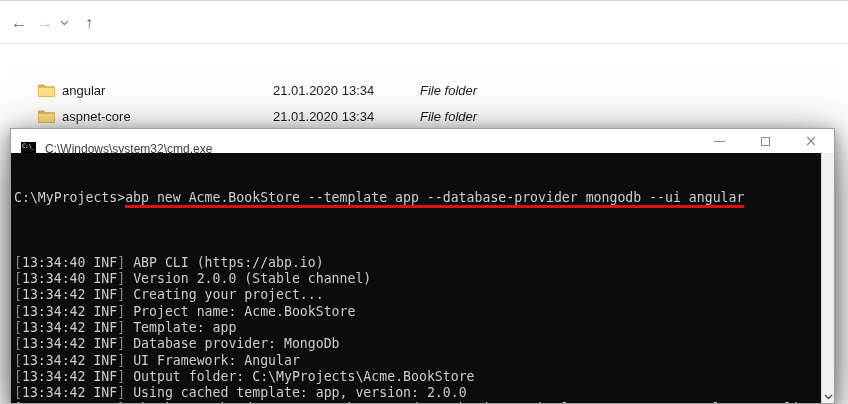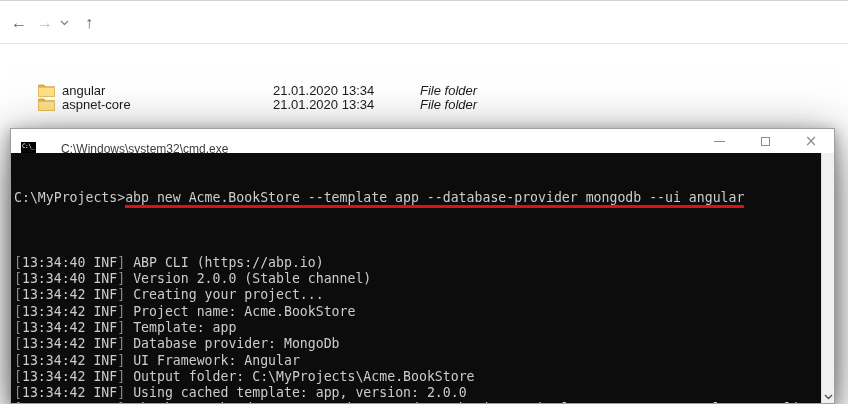--- a/index.html
+++ b/index.html
@@ -23,34 +23,34 @@
   .addr-chevron { position:absolute; right:14px; top:10px; }
 
   .colheaders { position:absolute; left:0; top:46px; width:848px; height:30px; font-size:13px; color:#575d64; }
   .colheaders .hcell { position:absolute; top:7px; }
   .h-name { left:38px; } .h-date { left:273px; } .h-type { left:420px; } .h-size { left:538px; }
   .hsep { position:absolute; top:3px; width:1px; height:24px; background:#e3e3e3; }
   .sep1 { left:263px; } .sep2 { left:412px; } .sep3 { left:528px; } .sep4 { left:613px; }
   .sortcaret { position:absolute; left:120px; top:-3px; }
 
   .filerow { position:absolute; left:0; width:848px; height:26px; font-size:13px; color:#1c1c1c; }
-  .row0 { top:78px;padding-left:46px; } .row1 { top:92px;padding-left:8px; }
+  .row0 { top:78px;padding-left:46px; } .row1 { top:104px;padding-left:8px; }
   .filerow .fold { position:absolute; left:38px; top:5px; }
   .filerow .fname { position:absolute; left:62px; top:5px; }
   .filerow .fdate { position:absolute; left:273px; top:5px; }
   .filerow .ftype { position:absolute; left:420px; top:5px;font-style:italic; }
   .filerow .fsize { position:absolute; left:560px; top:5px; }
 
   
   .cmdwin { position:absolute; left:10px; top:128px; width:825px; height:276px;
             border:1px solid #9f9f9f;
             box-shadow:0 14px 50px rgba(0,0,0,0.55), 0 3px 14px rgba(0,0,0,0.35);
             background:#0c0c0c; }
   .titlebar { position:absolute; left:0; top:0; width:100%; height:40px; background:#ffffff;
-              display:flex; align-items:center;gap:16px; }
+              display:flex; align-items:center; }
   .cmd-ico { margin-left:10px; width:15px; height:14px; background:#000; color:#fff;
              font-family:"DejaVu Sans Mono", monospace; font-size:6px; line-height:6px;
              padding:1px 0 0 1px; letter-spacing:-0.5px; }
   .cmd-title { margin-left:9px; font-size:12px; color:#3c3c3c; white-space:nowrap; }
   .controls { position:absolute; right:0; top:0; height:24px; display:flex; }
   .ctrl { width:46px; height:24px; display:flex; align-items:center; justify-content:center; }
   .ico-min { width:11px; height:1px; background:#8d8d8d; }
   .ico-max { width:9px; height:9px; border:1px solid #8d8d8d; background:transparent; }
   .ico-close { color:#8d8d8d; font-size:15px; line-height:15px; font-family:"DejaVu Sans", sans-serif; }
 

